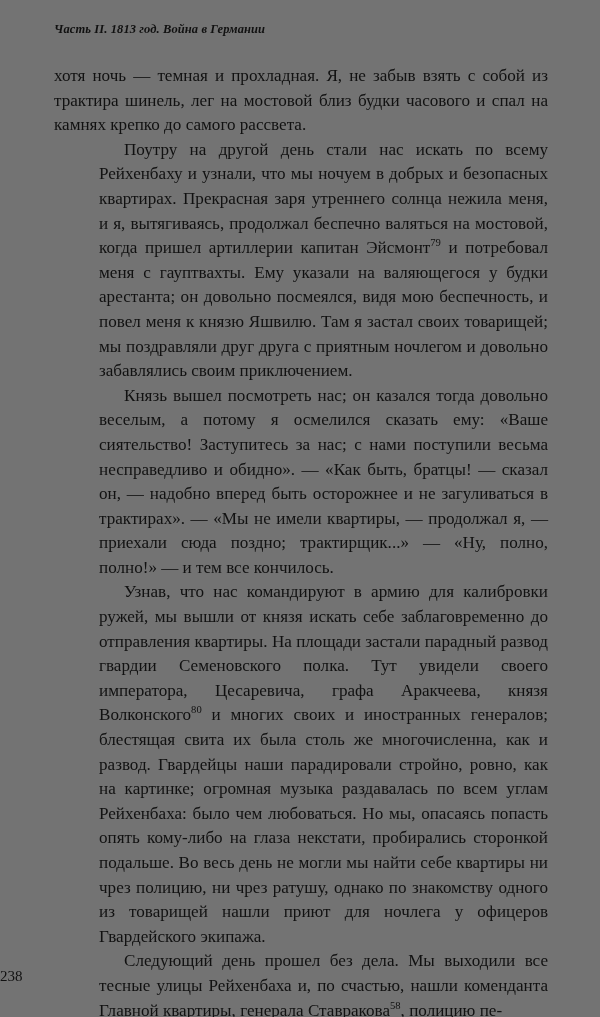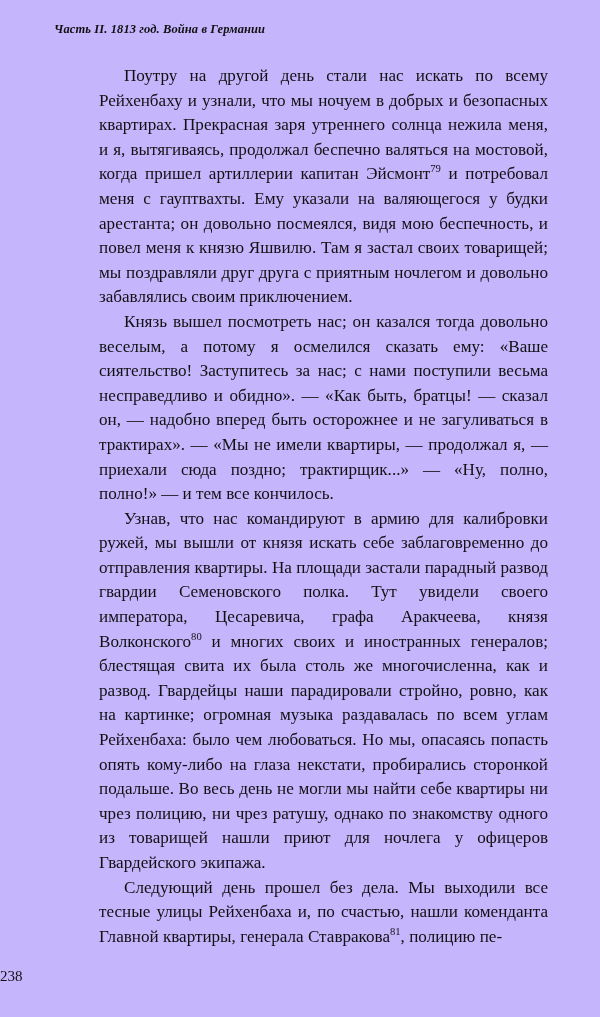--- a/index.html
+++ b/index.html
@@ -6,21 +6,21 @@
   html, body {
     margin: 0;
     padding: 0;
     background: #ffffff;
   }
   .page {
     position: relative;
     width: 600px;
     height: 1017px;
     margin: 0 auto;
-    background: #c4b5fd;
+    background: #737373;
     overflow: hidden;
     font-family: "Liberation Serif", "DejaVu Serif", serif;
     color: #111111;
     box-sizing: border-box;
   }
   .running-head {
     position: absolute;
     left: 54px;
     top: 22px;
     width: 494px;
@@ -71,26 +71,27 @@
 </style>
 </head>
 <body>
 
 <div class="page">
 
   <div class="running-head">Часть II. 1813 год. Война в Германии</div>
 
   <div class="textblock">
 
+    <p class="para cont"><span>хотя ночь — темная и прохладная. Я, не забыв взять с собой из трактира шинель, лег на мостовой близ будки часового и спал на камнях крепко до самого рассвета.</span></p>
 
     <p class="para indent"><span>Поутру на другой день стали нас искать по всему Рейхенбаху и узнали, что мы ночуем в добрых и безопасных квартирах. Прекрасная заря утреннего солнца нежила меня, и я, вытягиваясь, продолжал беспечно валяться на мостовой, когда пришел артиллерии капитан Эйсмонт</span><sup>79</sup><span> и потребовал меня с гауптвахты. Ему указали на валяющегося у будки арестанта; он довольно посмеялся, видя мою беспечность, и повел меня к князю Яшвилю. Там я застал своих товарищей; мы поздравляли друг друга с приятным ночлегом и довольно забавлялись своим приключением.</span></p>
 
     <p class="para indent"><span>Князь вышел посмотреть нас; он казался тогда довольно веселым, а потому я осмелился сказать ему: «Ваше сиятельство! Заступитесь за нас; с нами поступили весьма несправедливо и обидно». — «Как быть, братцы! — сказал он, — надобно вперед быть осторожнее и не загуливаться в трактирах». — «Мы не имели квартиры, — продолжал я, — приехали сюда поздно; трактирщик...» — «Ну, полно, полно!» — и тем все кончилось.</span></p>
 
     <p class="para indent"><span>Узнав, что нас командируют в армию для калибровки ружей, мы вышли от князя искать себе заблаговременно до отправления квартиры. На площади застали парадный развод гвардии Семеновского полка. Тут увидели своего императора, Цесаревича, графа Аракчеева, князя Волконского</span><sup>80</sup><span> и многих своих и иностранных генералов; блестящая свита их была столь же многочисленна, как и развод. Гвардейцы наши парадировали стройно, ровно, как на картинке; огромная музыка раздавалась по всем углам Рейхенбаха: было чем любоваться. Но мы, опасаясь попасть опять кому-либо на глаза некстати, пробирались сторонкой подальше. Во весь день не могли мы найти себе квартиры ни чрез полицию, ни чрез ратушу, однако по знакомству одного из товарищей нашли приют для ночлега у офицеров Гвардейского экипажа.</span></p>
 
-    <p class="para indent"><span>Следующий день прошел без дела. Мы выходили все тесные улицы Рейхенбаха и, по счастью, нашли коменданта Главной квартиры, генерала Ставракова</span><sup>81</sup><span>, полицию пе-</span></p>
+    <p class="para indent"><span>Следующий день прошел без дела. Мы выходили все тесные улицы Рейхенбаха и, по счастью, нашли коменданта Главной квартиры, генерала Ставракова</span><sup>58</sup><span>, полицию пе-</span></p>
 
   </div>
 
   <div class="folio">238</div>
 
 </div>
 
 </body></html>

